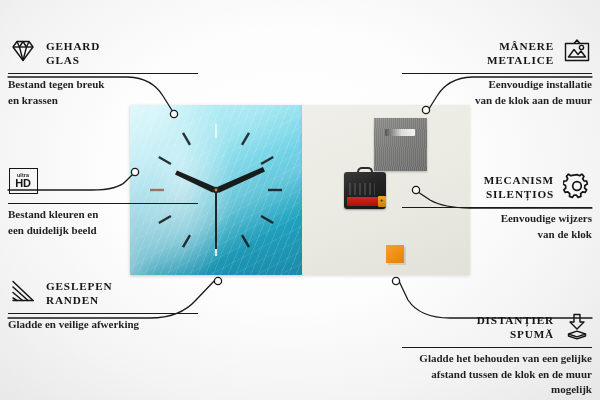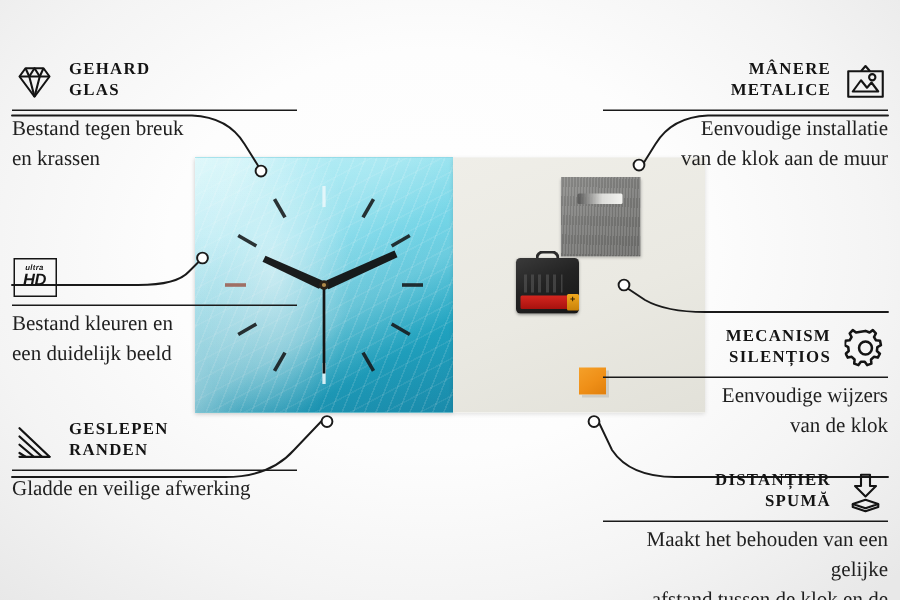--- a/index.html
+++ b/index.html
@@ -62,35 +62,35 @@
 
   .f-rule {
     height: 0;
     border-top: 1.1px solid #1a1a1a;
     margin-top: 3px;
     width: 100%;
   }
 
   .f-desc {
     font-family: "Liberation Serif", serif;
-    font-size: 14px;
+    font-size: 11px;
     line-height: 1.42;
     color: #1f1f1f;
     margin-top: 3px;
     white-space: pre-line;
+    font-weight: bold;
   }
 
   .f-icon {
     flex: 0 0 auto;
     width: 30px;
     height: 30px;
     display: flex;
-    align-items: flex-end;
+    align-items: flex-start;
     justify-content: center;
-    font-style: italic;
   }
   .f-icon svg { display: block; }
 
   
   .hd-badge {
     width: 29px; height: 26px;
     border: 1.4px solid #151515;
     display: flex; flex-direction: column;
     align-items: center; justify-content: center;
     line-height: 1;
@@ -107,21 +107,21 @@
     letter-spacing: -.3px;
     color: #151515;
     margin-top: .5px;
   }
 
   
   #feat-glass     { top: 36px;  }
   #feat-print     { top: 166px; }
   #feat-edges     { top: 276px; }
   #feat-handles   { top: 36px;  }
-  #feat-mechanism { top: 170px; margin-top: 44px; }
+  #feat-mechanism { top: 170px; }
   #feat-spacer    { top: 276px; margin-top: 34px; }
 
   
   #product {
     position: absolute;
     left: 130px;
     top: 105px;
     width: 340px;
     height: 170px;
   }
@@ -450,17 +450,17 @@
             <path d="M11 2.5 L17 2.5 L17 10 L21 10 L14 17 L7 10 L11 10 Z"></path>
             <path d="M14 19.2 L22.5 22 L14 24.8 L5.5 22 Z"></path>
             <path d="M5.5 22 L5.5 24 L14 26.8 L22.5 24 L22.5 22"></path>
           </g>
         </svg>
       </span>
       <span class="f-title">DISTANȚIER
 SPUMĂ</span>
     </div>
     <div class="f-rule"></div>
-    <div class="f-desc">Maakt het behouden van een gelijke
+    <div class="f-desc">Gladde het behouden van een gelijke
 afstand tussen de klok en de muur mogelijk</div>
   </div>
 
 </div>
 
 </body></html>

